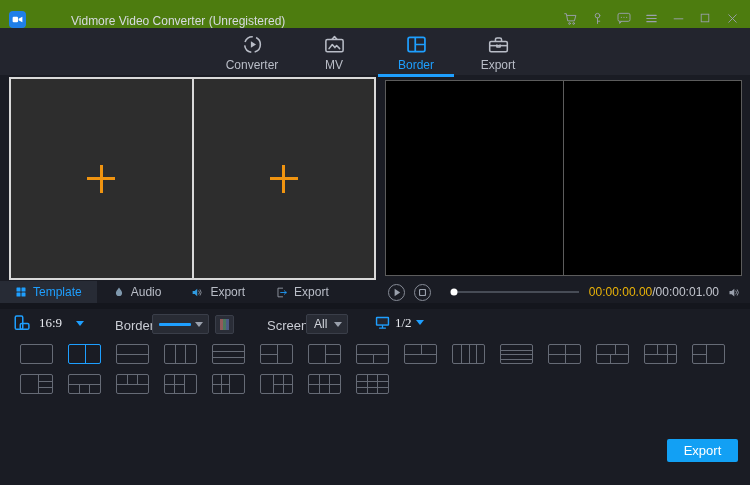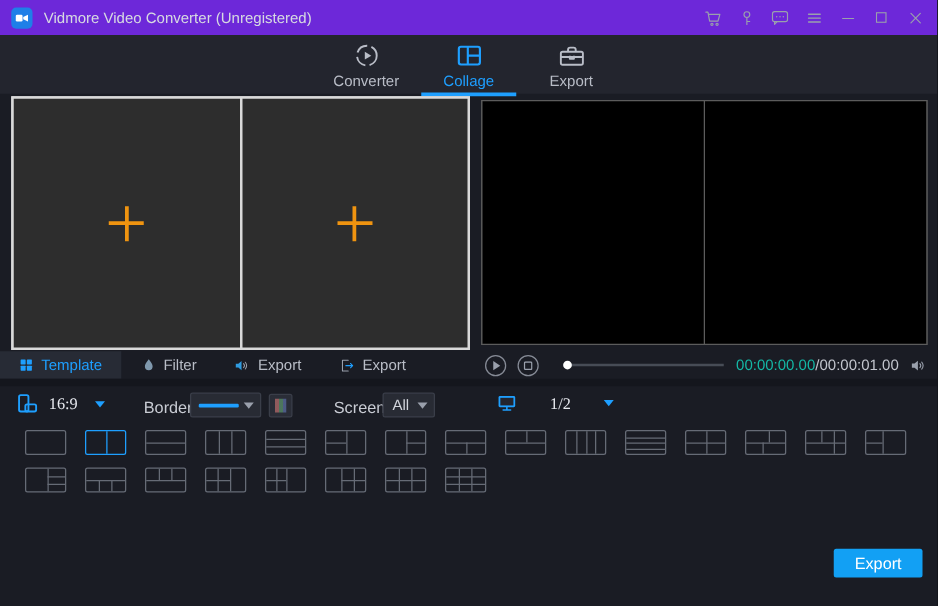--- a/index.html
+++ b/index.html
@@ -1,20 +1,20 @@
 <!DOCTYPE html>
 <html><head>
 <meta charset="utf-8">
 <style>
   html,body{margin:0;padding:0;background:#101116;}
   body{font-family:"Liberation Sans",sans-serif;-webkit-font-smoothing:antialiased;}
   .window{position:relative;width:750px;height:485px;background:#1a1c24;overflow:hidden;}
 
   
-  .titlebar{position:absolute;top:0;left:0;right:0;height:28px;background:#6d28d9;display:flex;align-items:center;}
+  .titlebar{position:absolute;top:0;left:0;right:0;height:28px;background:#4d7c0f;display:flex;align-items:flex-end;gap:36px;}
   .appicon{width:17px;height:17px;border-radius:4px;background:#1f7fe8;margin-left:9px;display:flex;align-items:center;justify-content:center;flex:0 0 auto;}
   .title{margin-left:9px;font-size:12px;color:#d7dae1;}
   .tb-icons{margin-left:auto;display:flex;align-items:center;gap:7px;margin-right:8px;color:#9aa0ac;}
   .tb-btn{width:20px;height:20px;display:flex;align-items:center;justify-content:center;}
 
   
   .nav{position:absolute;top:28px;left:0;right:0;height:47px;background:#23252e;}
   .nav-tabs{height:100%;display:flex;justify-content:center;align-items:flex-start;gap:12px;padding-top:5px;}
   .nav-tab{width:70px;height:42px;display:flex;flex-direction:column;align-items:center;gap:2px;color:#b9bdc7;position:relative;cursor:default;}
   .nav-tab .lbl{font-size:12px;text-align:center;}
@@ -35,21 +35,21 @@
   .panel-tabs{position:absolute;left:0;top:281px;height:22px;display:flex;align-items:stretch;}
   .ptab{display:flex;align-items:center;gap:6px;font-size:12px;color:#b9bdc7;padding:0 14px;margin-left:2px;}
   .ptab.active{background:#272b35;color:#1e9fff;padding:0 15px;margin-left:0;}
 
   
   .player{position:absolute;left:388px;top:281px;width:354px;height:22px;display:flex;align-items:center;}
   .pc-btn{width:17px;height:17px;border:1px solid #868b96;border-radius:50%;display:flex;align-items:center;justify-content:center;margin-right:9px;box-sizing:border-box;color:#868b96;flex:0 0 auto;}
   .scrub{position:relative;flex:1;height:2px;background:#474c56;margin:0 10px 0 14px;}
   .scrub-dot{position:absolute;top:50%;transform:translate(-50%,-50%);width:7px;height:7px;border-radius:50%;background:#fff;}
   .time{font-size:12px;white-space:nowrap;}
-  .time .cur{color:#14b8a6;}
+  .time .cur{color:#eab308;}
   .time .tot{color:#c3c6ce;}
   .vol{margin-left:8px;display:flex;align-items:center;}
 
   .divband{position:absolute;left:0;top:303px;width:750px;height:6px;background:#14161d;}
 
   
   .toolbar{position:absolute;left:0;top:311px;width:750px;height:27px;}
   .asp{position:absolute;left:13px;top:3px;display:flex;align-items:center;gap:8px;}
   .tool-text{font-size:13px;color:#e8eaf0;font-family:Liberation Serif, serif;}
   .tool-label{font-size:13px;color:#c9ccd4;}
@@ -58,21 +58,21 @@
   .border-label{position:absolute;left:115px;top:7px;}
   .border-dd{position:absolute;left:152px;top:3px;width:57px;height:20px;background:#282b34;border:1px solid #3a3e49;border-radius:2px;display:flex;align-items:center;box-sizing:border-box;}
   .border-line{width:32px;height:3px;background:#1e9fff;margin-left:6px;border-radius:1px;}
   .border-dd .caret{margin-left:auto;margin-right:5px;}
   .color-btn{position:absolute;left:215px;top:4px;width:19px;height:19px;background:#2a2d37;border:1px solid #3a3e49;border-radius:2px;display:flex;align-items:center;justify-content:center;box-sizing:border-box;}
   .color-swatch{width:9px;height:11px;background:linear-gradient(90deg,#a66 0 34%,#586 34% 67%,#569 67%);opacity:.8;}
   .screen-label{position:absolute;left:267px;top:7px;}
   .screen-dd{position:absolute;left:306px;top:3px;width:42px;height:20px;background:#282b34;border:1px solid #3a3e49;border-radius:2px;display:flex;align-items:center;box-sizing:border-box;font-size:12px;color:#d2d5dc;}
   .screen-dd span{margin-left:7px;}
   .screen-dd .caret{margin-left:auto;margin-right:5px;}
-  .pager{position:absolute;left:397px;top:3px;display:flex;align-items:center;gap:26px;}
+  .pager{position:absolute;left:374px;top:3px;display:flex;align-items:center;gap:4px;}
 
   
   .tpl-row{position:absolute;left:20px;display:flex;gap:15px;}
   .tpl-row.r1{top:344px;}
   .tpl-row.r2{top:374px;}
   .tpl{width:33px;height:20px;border:1px solid #666b76;border-radius:2px;position:relative;box-sizing:border-box;}
   .tpl.sel{border-color:#1e9fff;}
   .tpl i{position:absolute;background:#666b76;display:block;}
   .tpl i.v{width:1px;}
   .tpl i.h{height:1px;}
@@ -146,28 +146,38 @@
     <div class="nav-tabs">
       <div class="nav-tab">
         <span>
           <svg width="23" height="23" viewBox="0 0 24 24" fill="none" stroke="currentColor" stroke-width="1.6">
               <circle cx="12" cy="12" r="8.2" stroke-dasharray="10.5 3.6"></circle>
               <path d="M10.3 8.7l5.4 3.3-5.4 3.3z" fill="currentColor" stroke="none"></path>
             </svg>
         </span>
         <span class="lbl">Converter</span>
       </div>
+      <div class="nav-tab">
+        <span>
+          <svg width="23" height="23" viewBox="0 0 24 24" fill="none" stroke="currentColor" stroke-width="1.6" stroke-linejoin="round" stroke-linecap="round">
+              <rect x="3" y="6.8" width="18" height="12.7" rx="1.6"></rect>
+              <path d="M9.5 6.5L12 3.8l2.5 2.7"></path>
+              <path d="M6.3 16.3l3.4-4.3 2.7 3.2 1.8-2.1 3.2 3.2"></path>
+            </svg>
+        </span>
+        <span class="lbl">MV</span>
+      </div>
       <div class="nav-tab active">
         <span>
           <svg width="23" height="23" viewBox="0 0 24 24" fill="none" stroke="currentColor" stroke-width="1.8" stroke-linejoin="round">
               <rect x="3.2" y="4.6" width="17.6" height="14.8" rx="1.8"></rect>
               <path d="M10.7 4.6v14.8M10.7 12h10.1"></path>
             </svg>
         </span>
-        <span class="lbl">Collage</span>
+        <span class="lbl">Border</span>
       </div>
       <div class="nav-tab">
         <span>
           <svg width="23" height="23" viewBox="0 0 24 24" fill="none" stroke="currentColor" stroke-width="1.6" stroke-linejoin="round">
               <rect x="2.8" y="8.8" width="18.4" height="10.8" rx="1.5"></rect>
               <path d="M8.8 8.8V7.1c0-1 .8-1.8 1.8-1.8h2.8c1 0 1.8.8 1.8 1.8v1.7"></path>
               <path d="M2.8 13.2h18.4"></path>
               <path d="M10.3 12v2.6h3.4V12"></path>
             </svg>
         </span>
@@ -201,21 +211,21 @@
           </svg>
       </span>
       <span>Template</span>
     </div>
     <div class="ptab">
       <span>
         <svg width="12" height="12" viewBox="0 0 24 24" fill="#7f98ad">
             <path d="M12 2.8c-3.4 5-6.2 7.6-6.2 11.2a6.2 6.2 0 0 0 12.4 0C18.2 10.4 15.4 7.8 12 2.8z"></path>
           </svg>
       </span>
-      <span>Filter</span>
+      <span>Audio</span>
     </div>
     <div class="ptab">
       <span>
         <svg width="13" height="13" viewBox="0 0 24 24">
             <path d="M3 9.2v5.6h3.8L11.5 19V5L6.8 9.2H3z" fill="#2f9be0"></path>
             <path d="M14.5 9a4.4 4.4 0 0 1 0 6M17 7a8 8 0 0 1 0 10" stroke="#9aa0ac" stroke-width="1.5" fill="none" stroke-linecap="round"></path>
           </svg>
       </span>
       <span>Export</span>
     </div>

